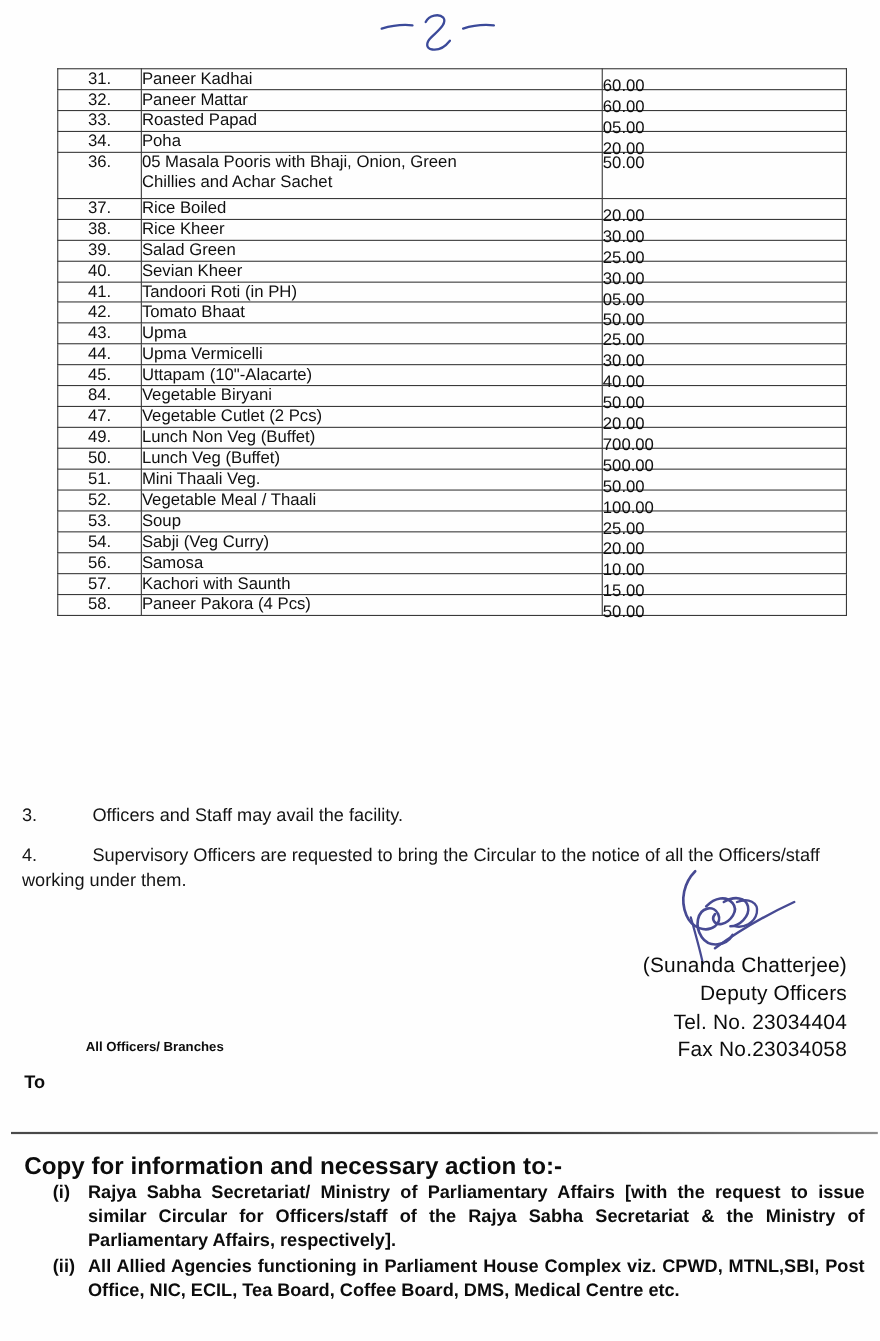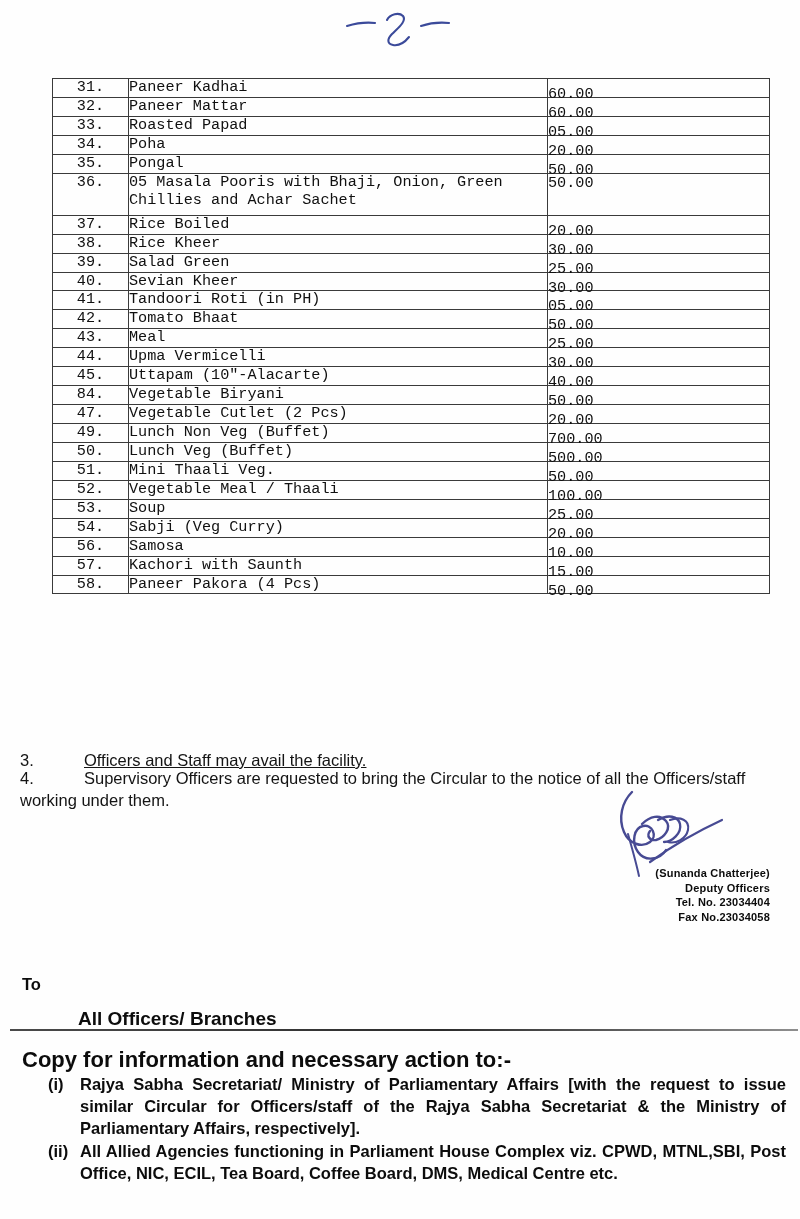--- a/index.html
+++ b/index.html
@@ -32,23 +32,22 @@
     width: 800px;
     text-align: center;
     height: 46px;
   }
   .page-number-mark svg { overflow: visible; }
 
   
   .menu-table-wrap {
     position: absolute;
     left: 52px;
-    top: 78px;
+    top: 62px;
     width: 580px;
-    font-family: Liberation Mono, monospace;
   }
   table.menu-table {
     border-collapse: collapse;
     width: 716px;
     table-layout: fixed;
   }
   table.menu-table td {
     border: 1px solid #3a3a3a;
     font-size: 15.2px;
     line-height: 1.18;
@@ -85,60 +84,60 @@
   .para {
     position: absolute;
     font-size: 16.5px;
     line-height: 1.32;
     color: #141414;
   }
   .para .num {
     display: inline-block;
     width: 64px;
   }
-  #para-3 { left: 20px; top: 750px; width: 700px; text-decoration: underline; }
+  #para-3 { left: 20px; top: 731px; width: 700px; }
   #para-4 { left: 20px; top: 768px; width: 760px; }
   #para-4 .hang { display: inline; }
 
   
   .signature-ink {
     position: absolute;
     left: 598px;
     top: 790px;
     width: 190px;
     height: 92px;
     pointer-events: none;
   }
   .sign-block {
     position: absolute;
     right: 30px;
     top: 866px;
     text-align: right;
-    font-size: 11px;
-    font-weight: bold;
+    font-size: 19px;
+    font-weight: normal;
     line-height: 1.34;
     color: #0c0c0c;
     letter-spacing: 0.2px;
   }
   .sign-block div { white-space: nowrap; }
 
   
   .to-label {
     position: absolute;
     left: 22px;
     top: 975px;
     font-size: 16.5px;
     font-weight: bold;
     color: #0c0c0c;
   }
   .to-recipient {
     position: absolute;
     left: 78px;
-    top: 1008px;
-    font-size: 19px;
+    top: 944px;
+    font-size: 12px;
     font-weight: bold;
     color: #0c0c0c;
   }
   .divider-rule {
     position: absolute;
     left: 10px;
     top: 1029px;
     width: 788px;
     height: 2px;
     background: linear-gradient(to right, #4a4a4a 0%, #2c2c2c 55%, #8e8e8e 100%);
@@ -209,25 +208,20 @@
           <tr>
             <td class="col-sno">33.</td>
             <td class="col-item">Roasted Papad</td>
             <td class="col-price"><span class="price-inner">05.00</span></td>
           </tr>
           <tr>
             <td class="col-sno">34.</td>
             <td class="col-item">Poha</td>
             <td class="col-price"><span class="price-inner">20.00</span></td>
           </tr>
-          <tr>
-            <td class="col-sno">35.</td>
-            <td class="col-item">Pongal</td>
-            <td class="col-price"><span class="price-inner">50.00</span></td>
-          </tr>
           <tr class="row-tall">
             <td class="col-sno">36.</td>
             <td class="col-item">05 Masala Pooris with Bhaji, Onion, Green<span class="item-line2">Chillies and Achar Sachet</span></td>
             <td class="col-price"><span class="price-inner">50.00</span></td>
           </tr>
           <tr>
             <td class="col-sno">37.</td>
             <td class="col-item">Rice Boiled</td>
             <td class="col-price"><span class="price-inner">20.00</span></td>
           </tr>
@@ -251,21 +245,21 @@
             <td class="col-item">Tandoori Roti (in PH)</td>
             <td class="col-price"><span class="price-inner">05.00</span></td>
           </tr>
           <tr>
             <td class="col-sno">42.</td>
             <td class="col-item">Tomato Bhaat</td>
             <td class="col-price"><span class="price-inner">50.00</span></td>
           </tr>
           <tr>
             <td class="col-sno">43.</td>
-            <td class="col-item">Meal</td>
+            <td class="col-item">Upma</td>
             <td class="col-price"><span class="price-inner">25.00</span></td>
           </tr>
           <tr>
             <td class="col-sno">44.</td>
             <td class="col-item">Upma Vermicelli</td>
             <td class="col-price"><span class="price-inner">30.00</span></td>
           </tr>
           <tr>
             <td class="col-sno">45.</td>
             <td class="col-item">Uttapam (10"-Alacarte)</td>

